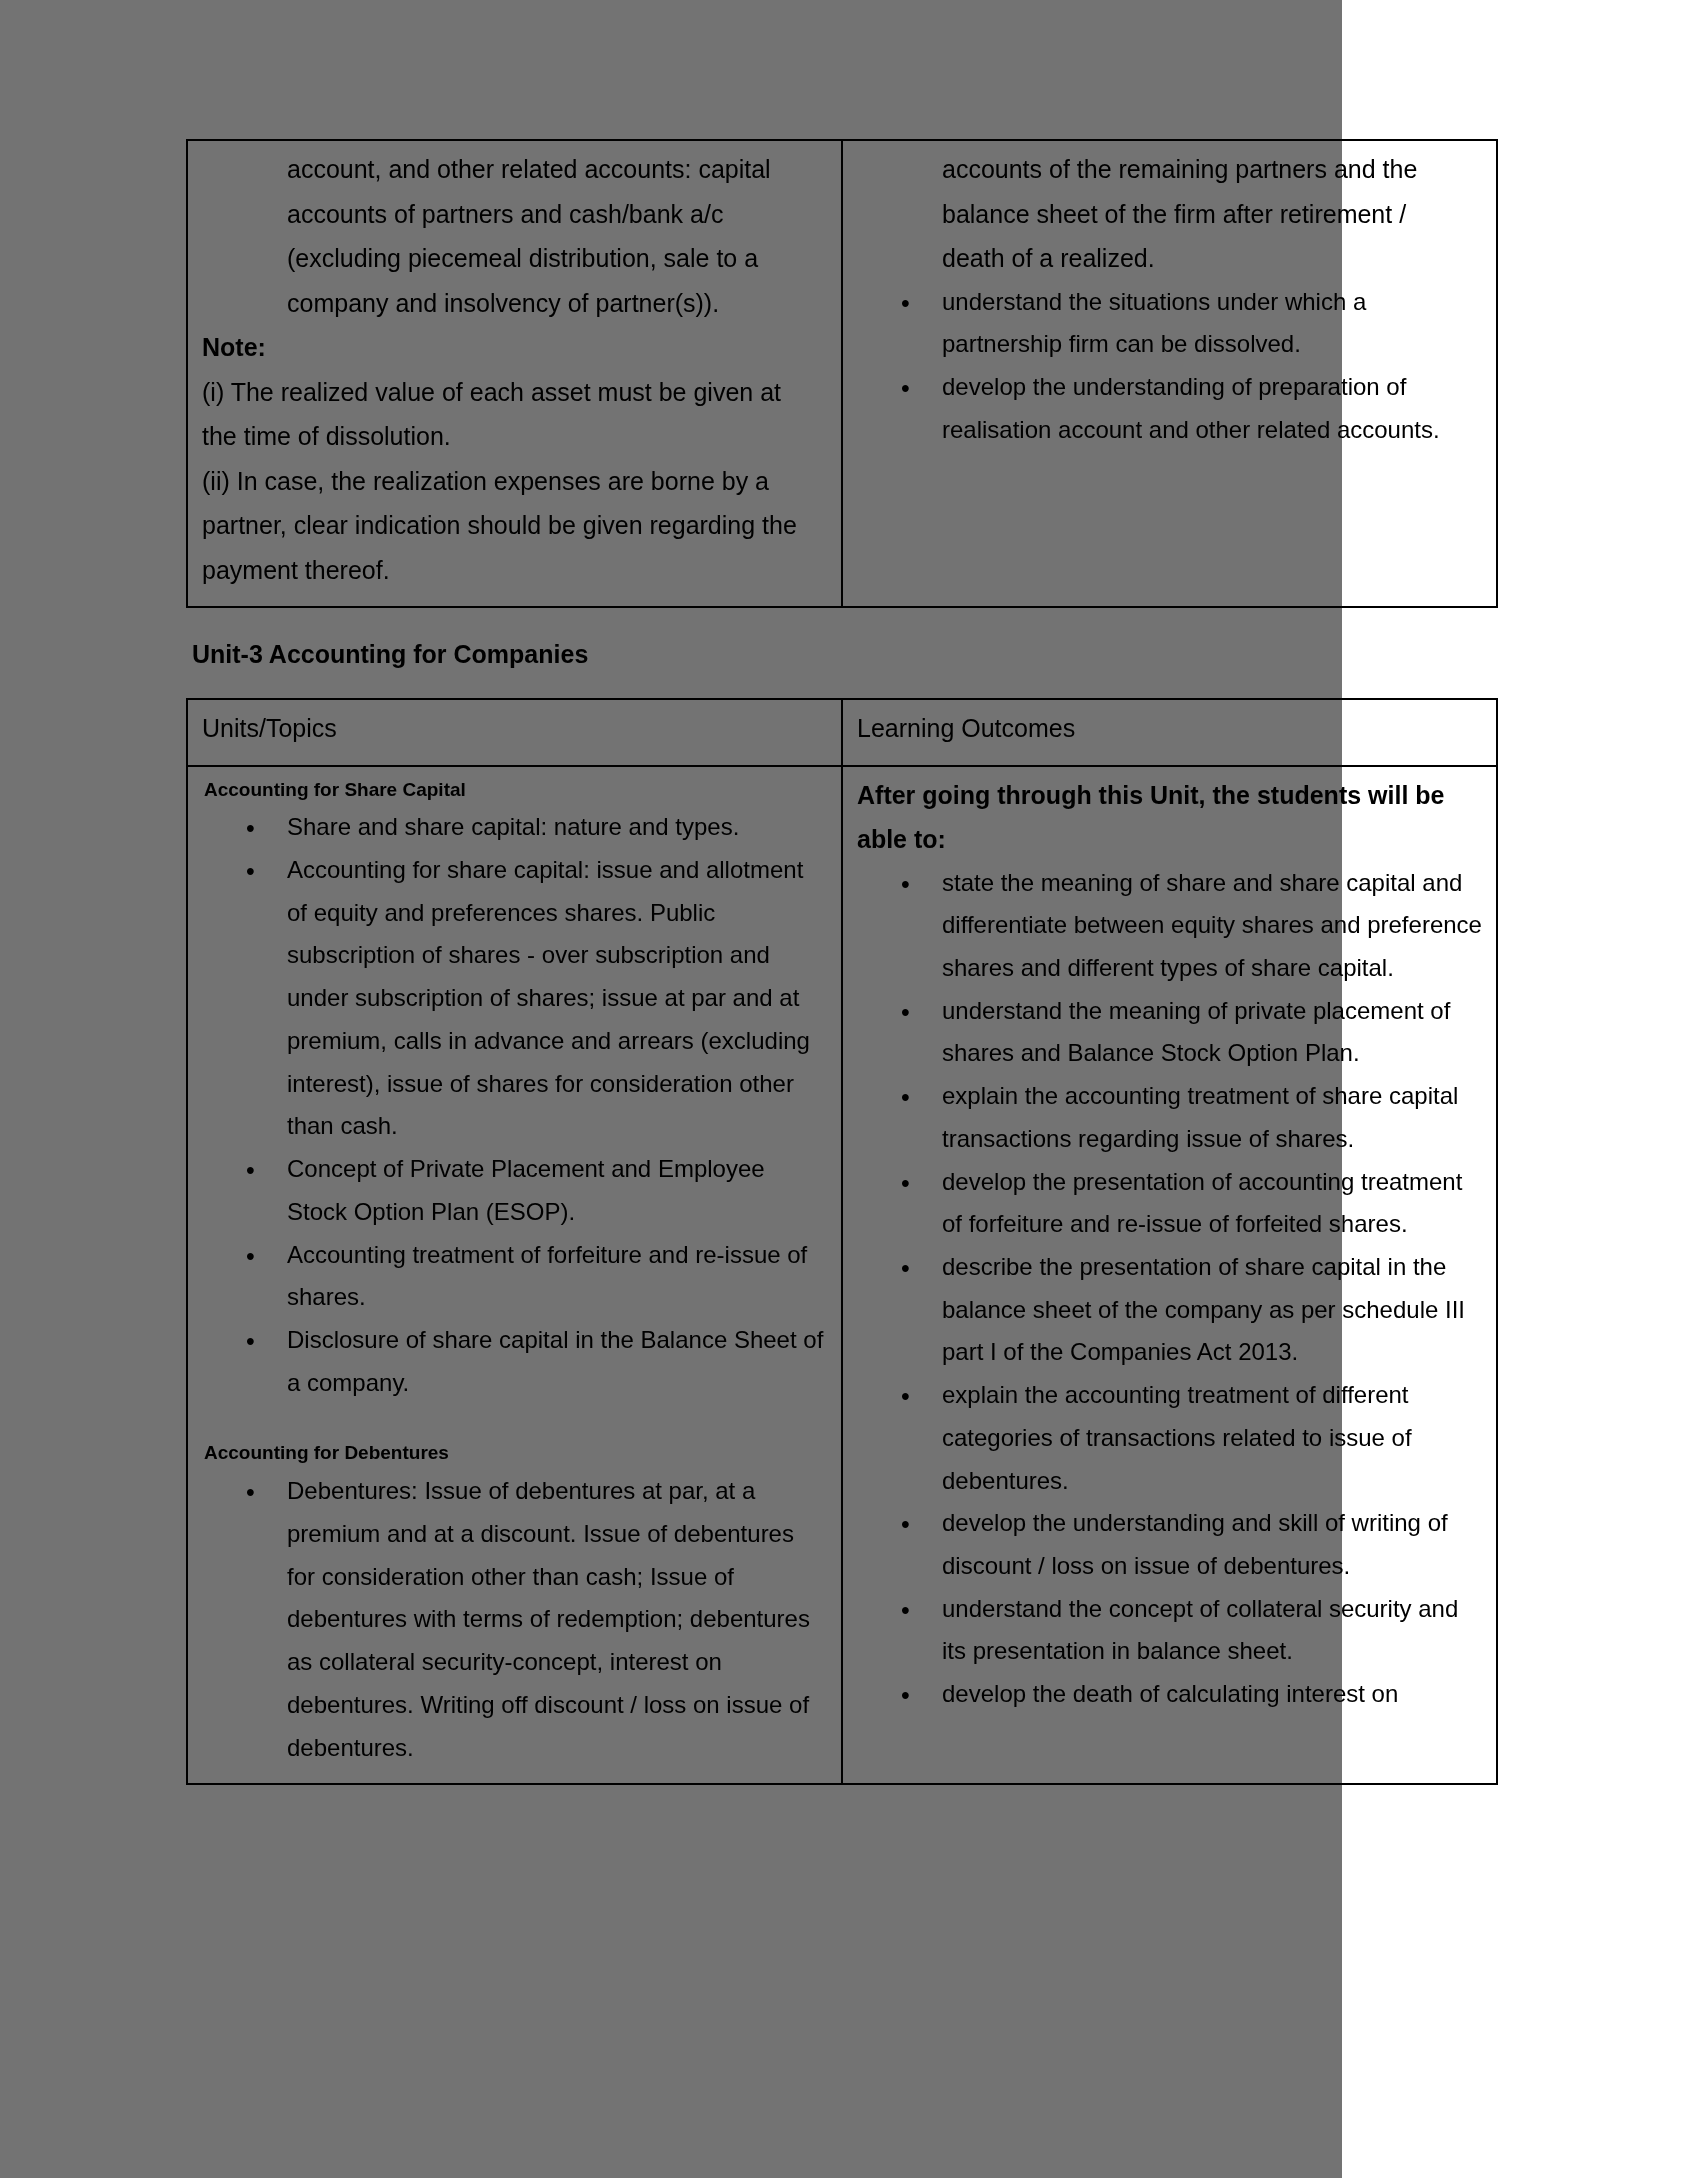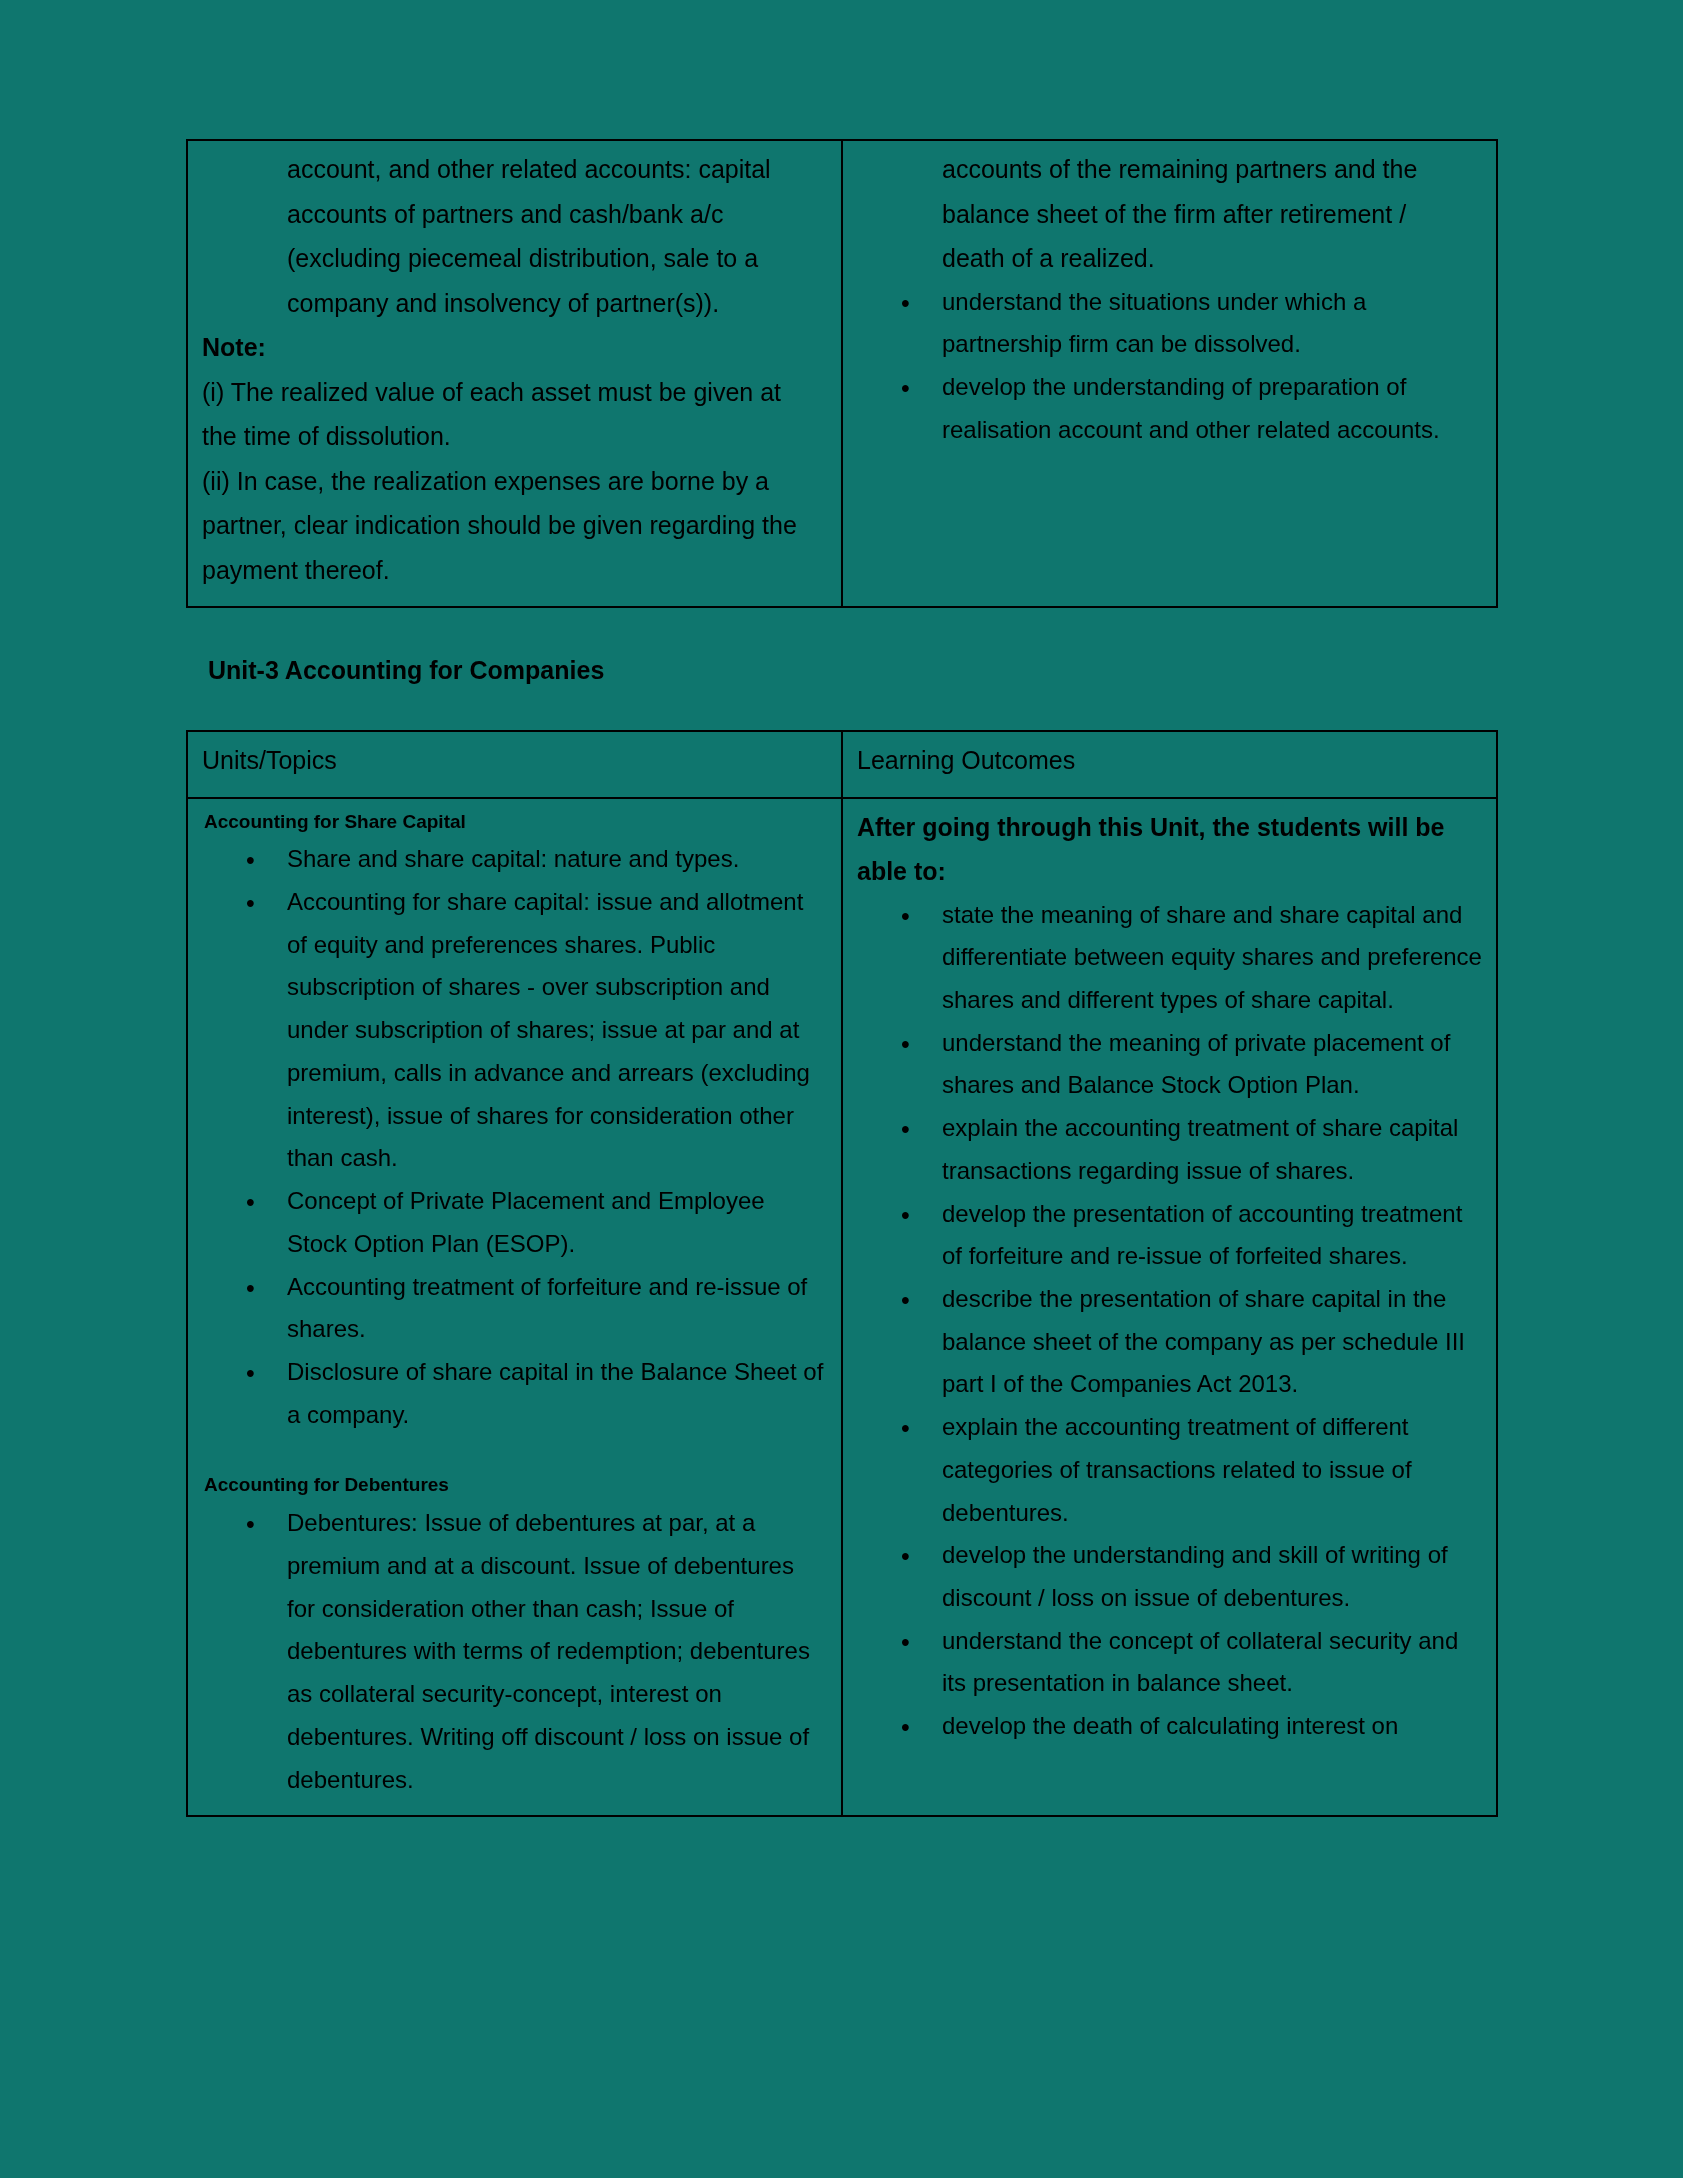--- a/index.html
+++ b/index.html
@@ -9,23 +9,23 @@
   }
   body {
     width: 1683px;
     height: 2178px;
     font-family: "Liberation Sans", sans-serif;
     color: #000000;
     -webkit-font-smoothing: antialiased;
   }
   .page {
     position: relative;
-    width: 1683px;
+    width: 1342px;
     height: 2178px;
-    background: #0f766e;
+    background: #737373;
     box-sizing: border-box;
     padding: 139px 188px 0 186px;
   }
 
   table.doc-table {
     width: 1311px;
     border-collapse: collapse;
     table-layout: fixed;
     margin: 0;
   }
@@ -82,21 +82,21 @@
   .hdr-cell {
     font-weight: bold;
     padding-top: 8px;
     padding-bottom: 10px;
   }
 
   .section-title {
     font-size: 25px;
     font-weight: bold;
     line-height: 1.6;
-    margin: 16px;
+    margin: 0;
     padding: 26px 0 24px 6px;
   }
 
   .spacer-line {
     height: 32px;
   }
 
   .subhead {
     font-weight: bold;
     font-size: 19px;

